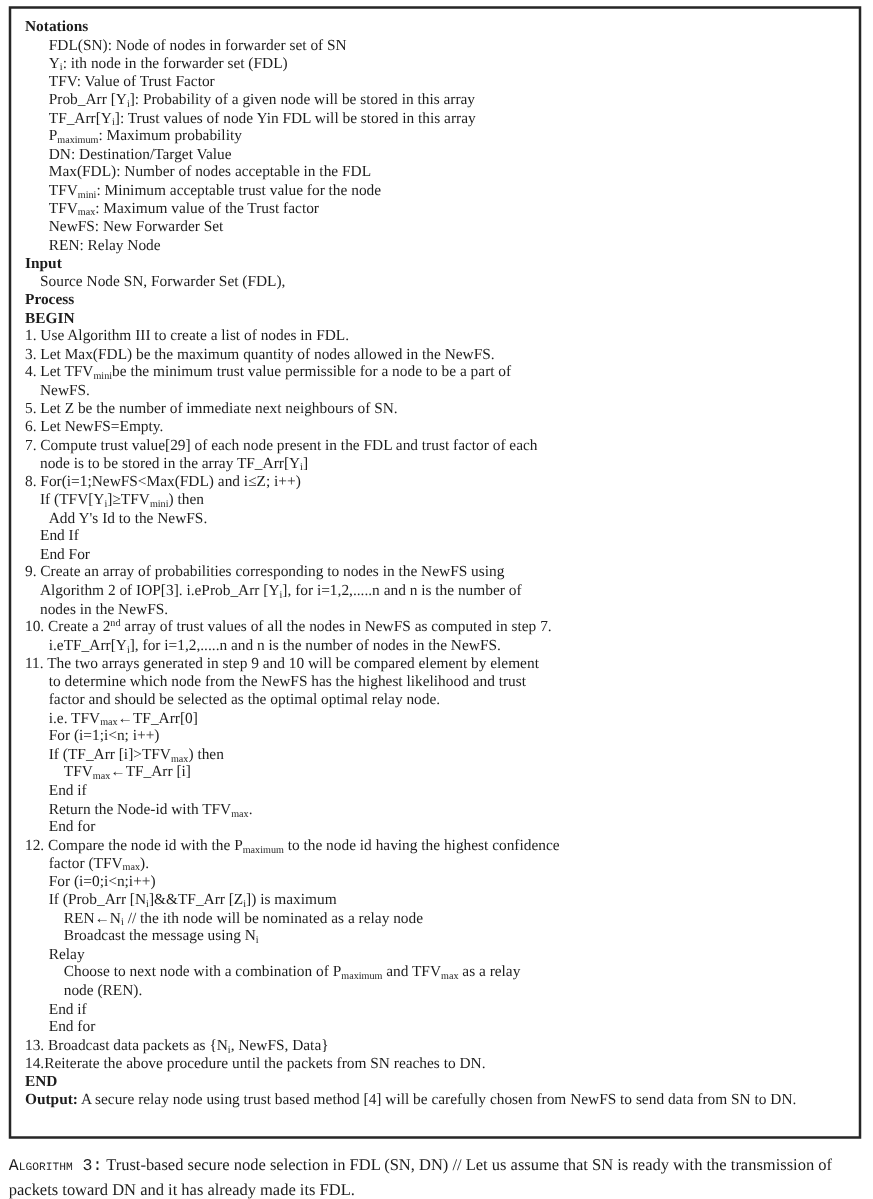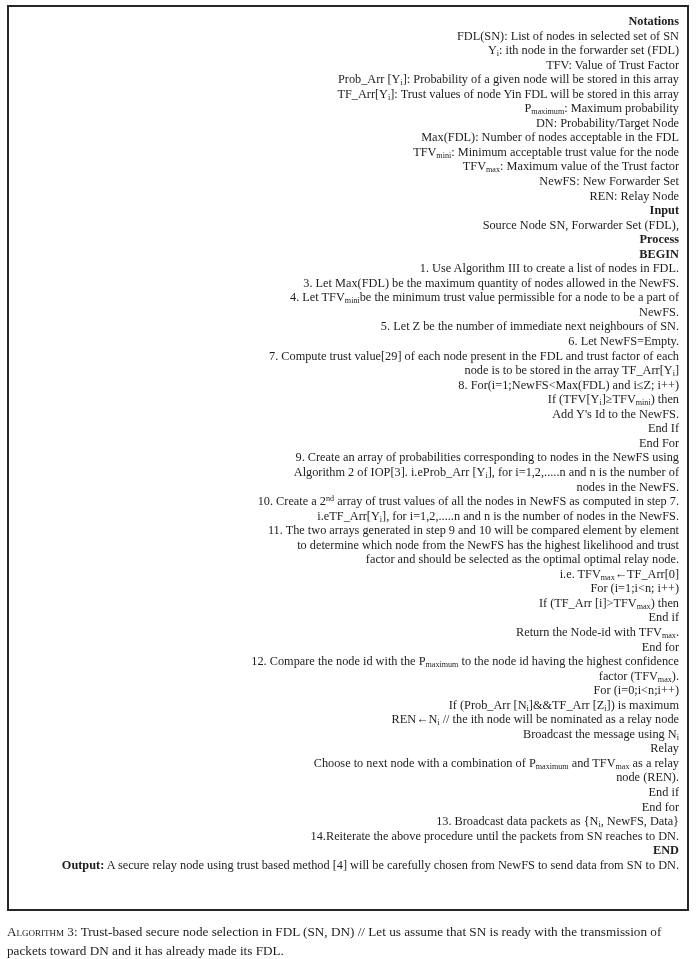--- a/index.html
+++ b/index.html
@@ -19,21 +19,20 @@
     position: absolute;
     left: 7px;
     top: 5px;
     width: 682px;
     height: 906px;
     box-sizing: border-box;
     border: 2px solid #262626;
     background: #ffffff;
     padding: 7px 8px 6px 11px;
     overflow: hidden;
-    text-align: right;
   }
   .line {
     font-size: 12.3px;
     line-height: 14.55px;
     white-space: nowrap;
   }
   .ind0 { padding-left: 0; }
   .ind1 { padding-left: 12px; }
   .ind2 { padding-left: 19px; }
   .ind3 { padding-left: 31px; }
@@ -48,34 +47,35 @@
     position: absolute;
     left: 7px;
     top: 923px;
     width: 684px;
     font-size: 13.2px;
     line-height: 18.5px;
     color: #1d1d1d;
   }
   .caption-label {
     font-variant: small-caps;
+    font-family: Liberation Mono, monospace;
   }
 </style>
 </head>
 <body>
 
 <div class="algo-box">
     <div class="line ind0"><b>Notations</b></div>
-    <div class="line ind2">FDL(SN): List of nodes in selected set of SN</div>
+    <div class="line ind2">FDL(SN): Node of nodes in forwarder set of SN</div>
     <div class="line ind2">Y<sub>i</sub>: ith node in the forwarder set (FDL)</div>
     <div class="line ind2">TFV: Value of Trust Factor</div>
     <div class="line ind2">Prob_Arr [Y<sub>i</sub>]: Probability of a given node will be stored in this array</div>
     <div class="line ind2">TF_Arr[Y<sub>i</sub>]: Trust values of node Yin FDL will be stored in this array</div>
     <div class="line ind2">P<sub>maximum</sub>: Maximum probability</div>
-    <div class="line ind2">DN: Probability/Target Node</div>
+    <div class="line ind2">DN: Destination/Target Value</div>
     <div class="line ind2">Max(FDL): Number of nodes acceptable in the FDL</div>
     <div class="line ind2">TFV<sub>mini</sub>: Minimum acceptable trust value for the node</div>
     <div class="line ind2">TFV<sub>max</sub>: Maximum value of the Trust factor</div>
     <div class="line ind2">NewFS: New Forwarder Set</div>
     <div class="line ind2">REN: Relay Node</div>
     <div class="line ind0"><b>Input</b></div>
     <div class="line ind1">Source Node SN, Forwarder Set (FDL),</div>
     <div class="line ind0"><b>Process</b></div>
     <div class="line ind0"><b>BEGIN</b></div>
     <div class="line ind0">1. Use Algorithm III to create a list of nodes in FDL.</div>
@@ -95,20 +95,21 @@
     <div class="line ind1">Algorithm 2 of IOP[3]. i.eProb_Arr [Y<sub>i</sub>], for i=1,2,.....n and n is the number of</div>
     <div class="line ind1">nodes in the NewFS.</div>
     <div class="line ind0">10. Create a 2<sup>nd</sup> array of trust values of all the nodes in NewFS as computed in step 7.</div>
     <div class="line ind2">i.eTF_Arr[Y<sub>i</sub>], for i=1,2,.....n and n is the number of nodes in the NewFS.</div>
     <div class="line ind0">11. The two arrays generated in step 9 and 10 will be compared element by element</div>
     <div class="line ind2">to determine which node from the NewFS has the highest likelihood and trust</div>
     <div class="line ind2">factor and should be selected as the optimal optimal relay node.</div>
     <div class="line ind2">i.e. TFV<sub>max</sub>←TF_Arr[0]</div>
     <div class="line ind2">For (i=1;i&lt;n; i++)</div>
     <div class="line ind2">If (TF_Arr [i]&gt;TFV<sub>max</sub>) then</div>
+    <div class="line ind3">TFV<sub>max</sub>←TF_Arr [i]</div>
     <div class="line ind2">End if</div>
     <div class="line ind2">Return the Node-id with TFV<sub>max</sub>.</div>
     <div class="line ind2">End for</div>
     <div class="line ind0">12. Compare the node id with the P<sub>maximum</sub> to the node id having the highest confidence</div>
     <div class="line ind2">factor (TFV<sub>max</sub>).</div>
     <div class="line ind2">For (i=0;i&lt;n;i++)</div>
     <div class="line ind2">If (Prob_Arr [N<sub>i</sub>]&amp;&amp;TF_Arr [Z<sub>i</sub>]) is maximum</div>
     <div class="line ind3">REN←N<sub>i</sub> // the ith node will be nominated as a relay node</div>
     <div class="line ind3">Broadcast the message using N<sub>i</sub></div>
     <div class="line ind2">Relay</div>

